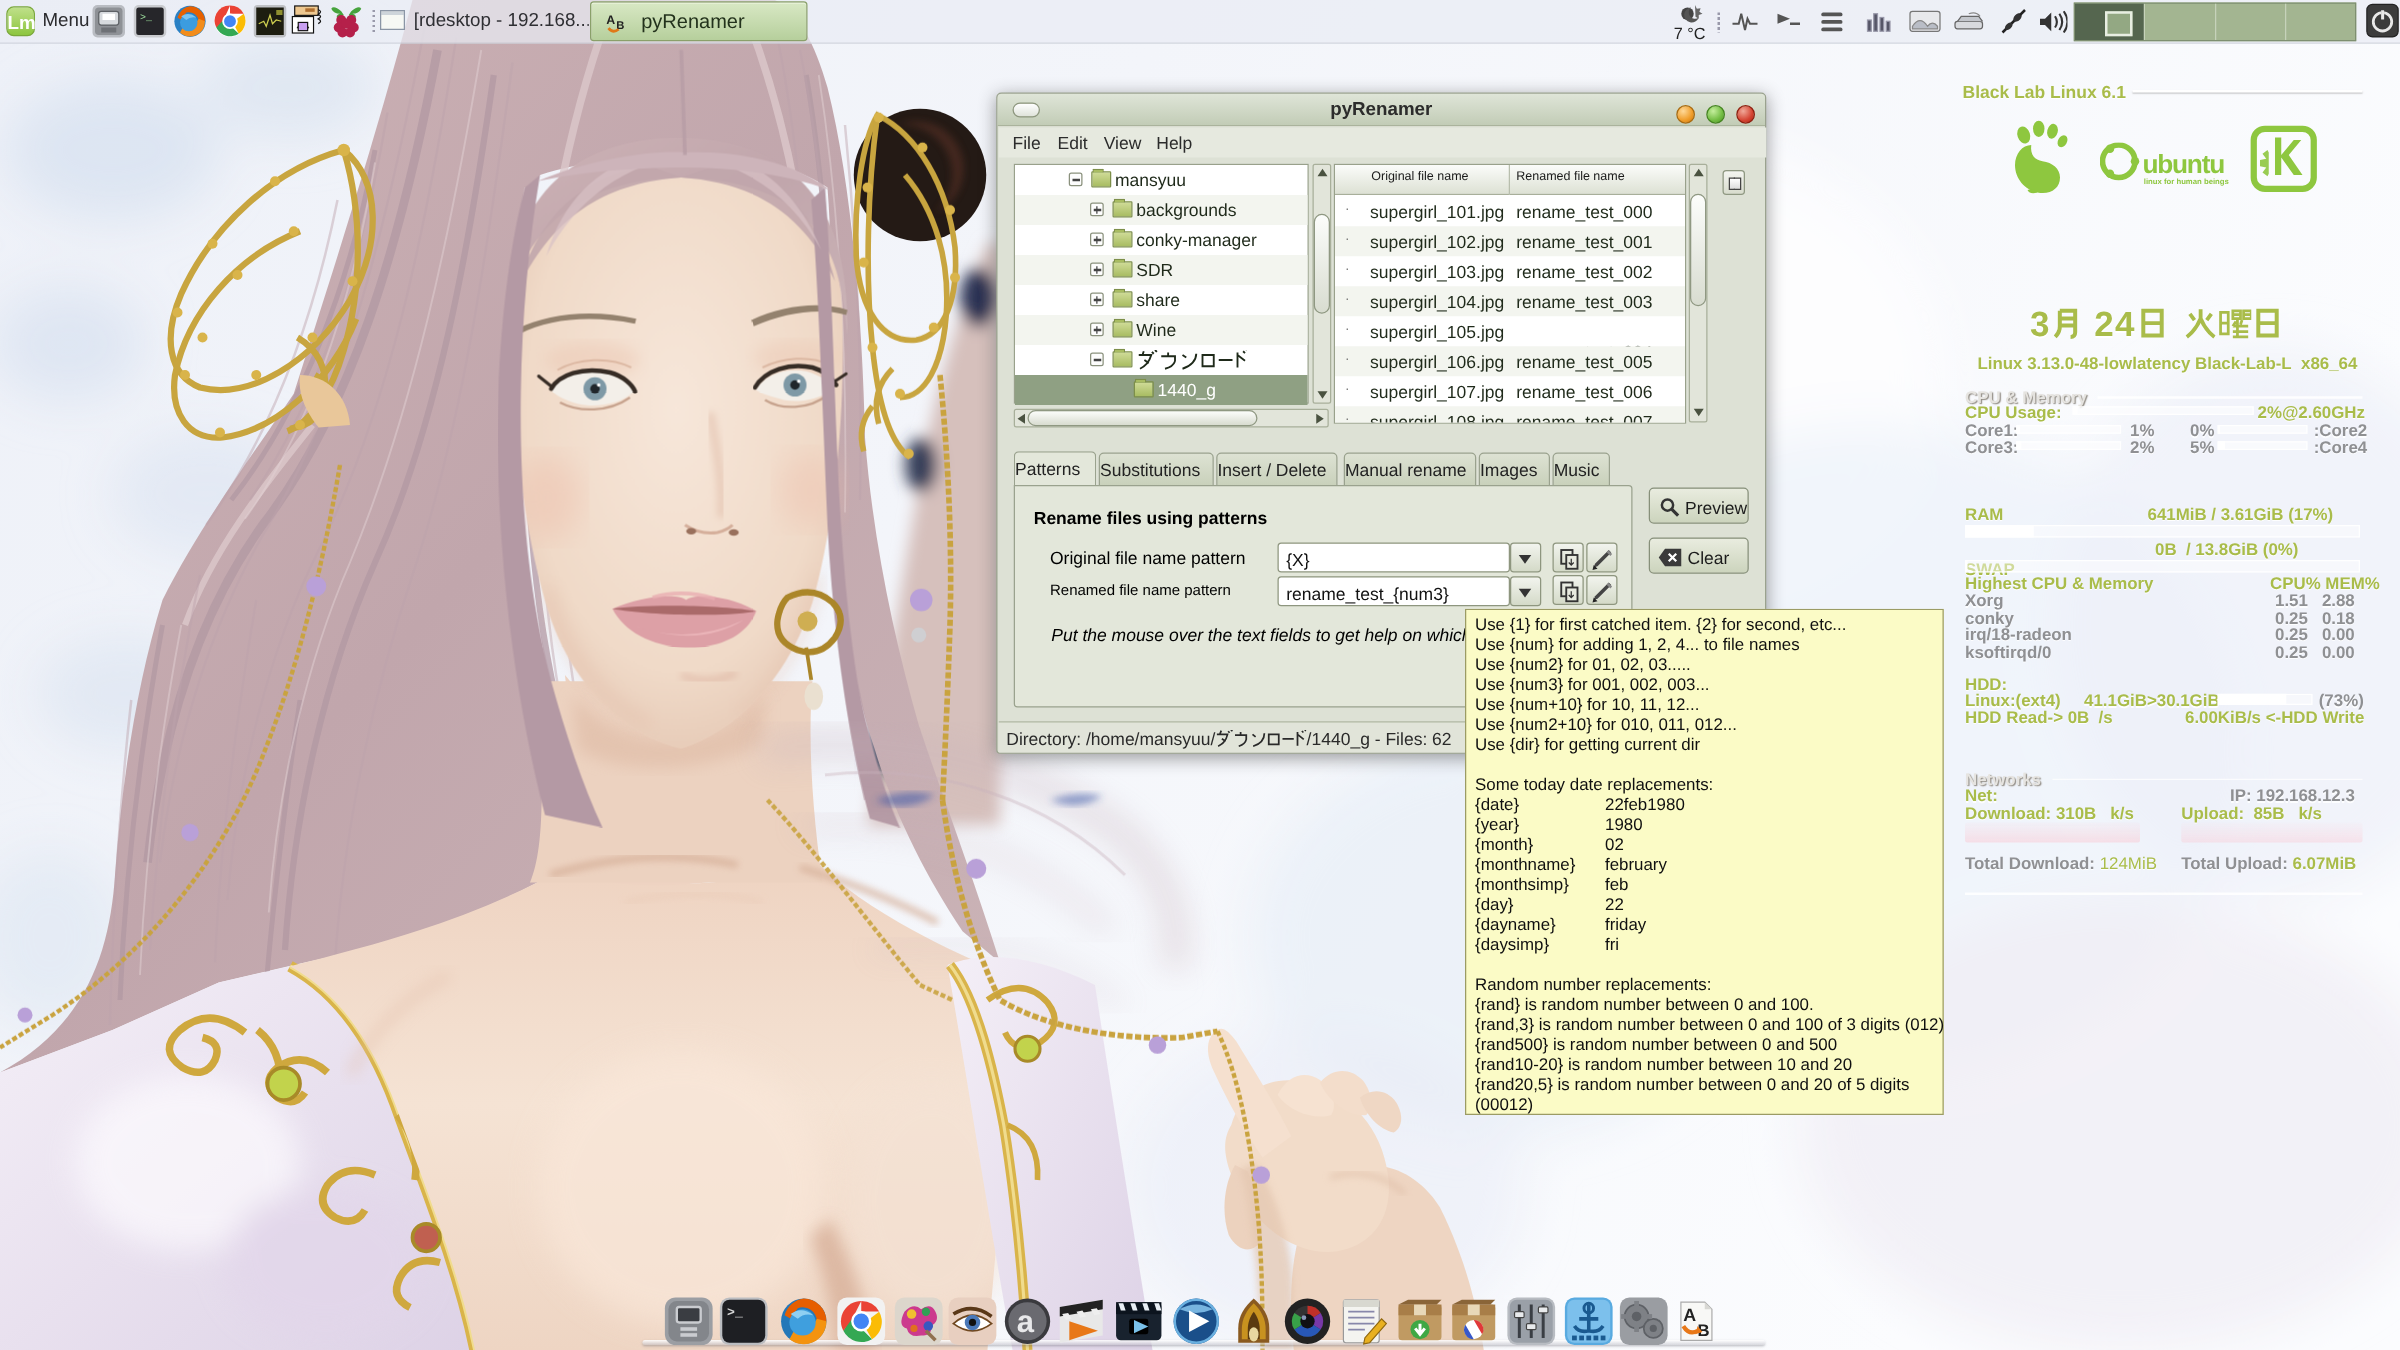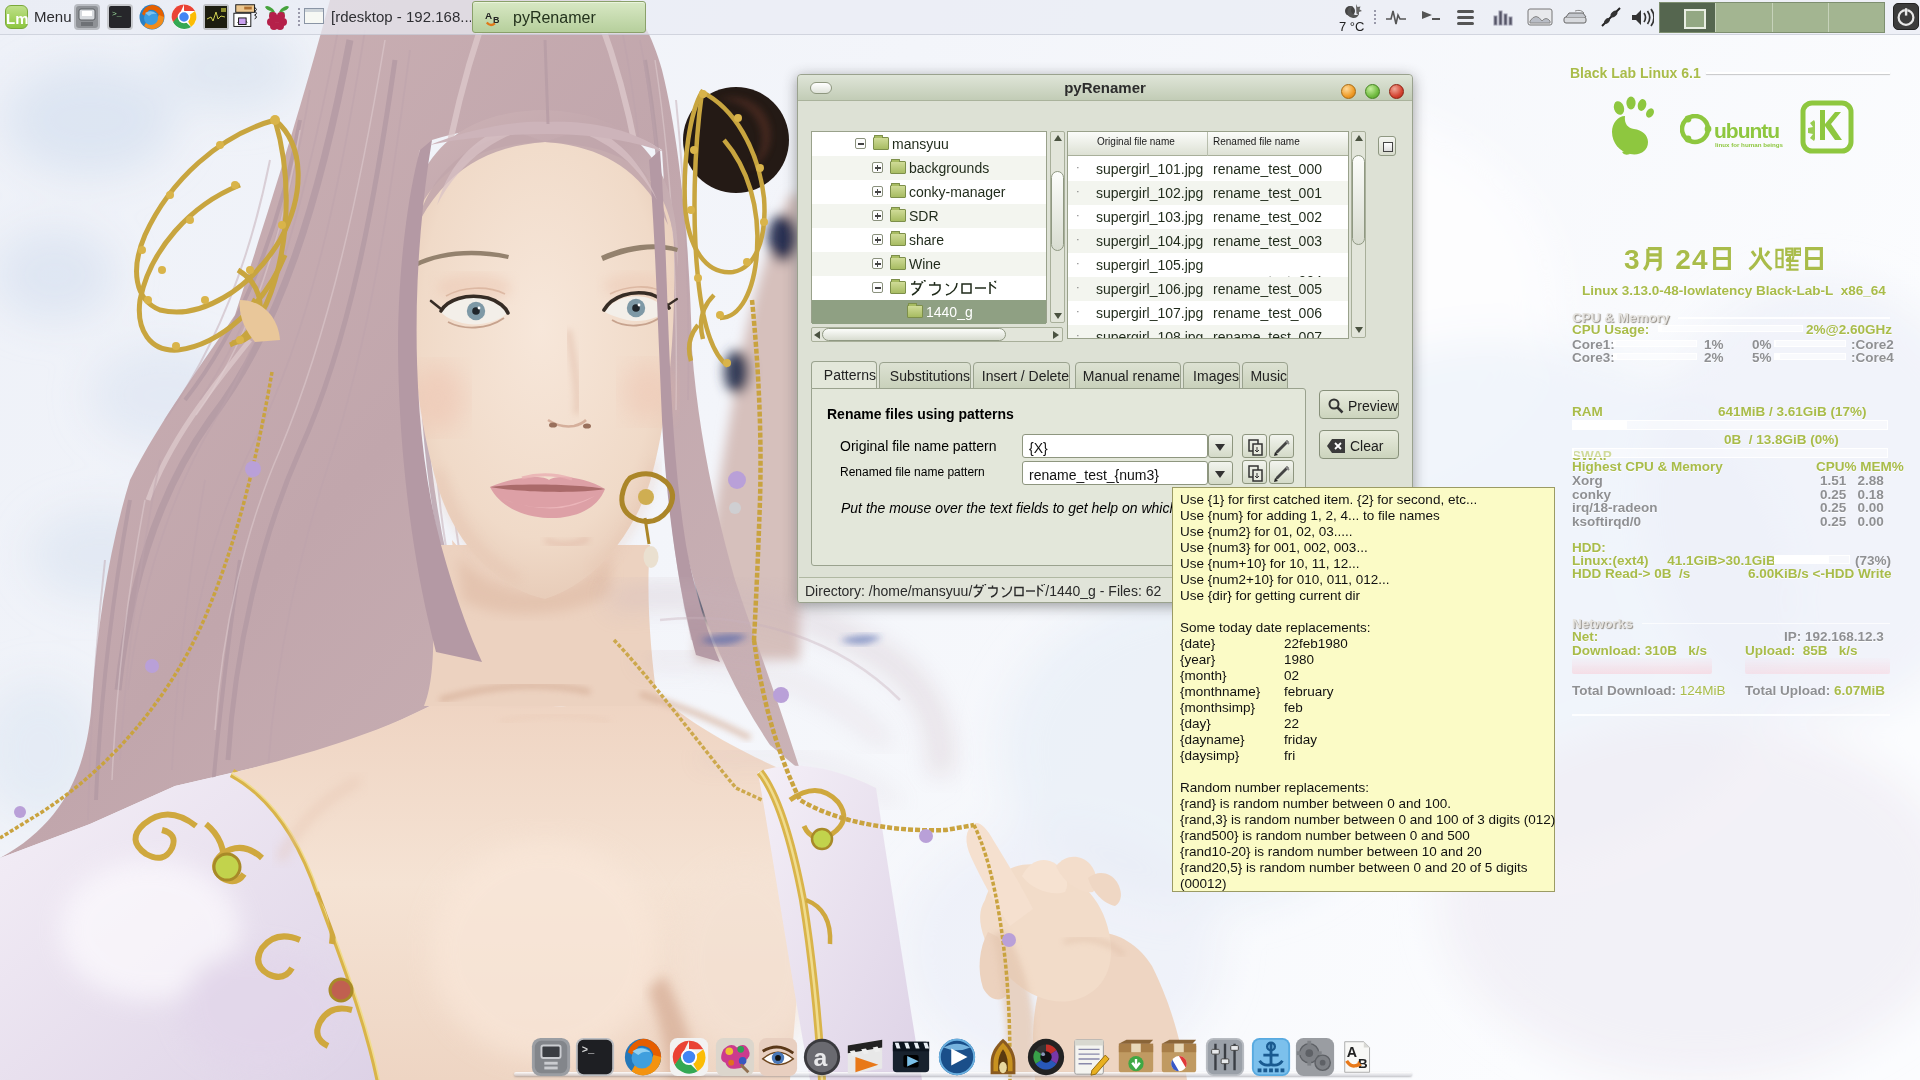--- a/index.html
+++ b/index.html
@@ -47,21 +47,21 @@
 .arr.dn{border-left:4px solid transparent;border-right:4px solid transparent;border-top:6px solid #4a5240}
 .arr.lf{border-top:4px solid transparent;border-bottom:4px solid transparent;border-right:6px solid #4a5240}
 .arr.rt{border-top:4px solid transparent;border-bottom:4px solid transparent;border-left:6px solid #4a5240}
 .carr{position:absolute;left:6px;top:9px;width:0;height:0;border-left:5px solid transparent;border-right:5px solid transparent;border-top:7px solid #333}
 #cornerbtn{position:absolute;left:580px;top:61px;width:18px;height:20px;background:linear-gradient(#f4f5f1,#d8dccd);border:1px solid #8f9882;border-radius:3px}
 #cornerbtn::after{content:"";position:absolute;left:4px;top:5px;width:8px;height:8px;border:1px solid #444;background:linear-gradient(#fff,#ddd)}#cornerbtn b{position:absolute;left:8px;top:5px;width:1px;height:10px;background:#444}
 .sbv{position:absolute;width:15px;background:#e2e5da;border:1px solid #a8af9a;border-radius:2px}
 .sbh{position:absolute;height:15px;background:#e2e5da;border:1px solid #a8af9a;border-radius:2px}
 .thumb{position:absolute;background:linear-gradient(#fcfdfb,#d8dcd0);border:1px solid #8f9882;border-radius:7px}
 
-.tab{line-height:26px;position:absolute;top:287px;height:27px;background:linear-gradient(#dde2d3,#c9d1bb);border:1px solid #9aa28e;border-radius:4px 4px 0 0;font-size:14px;color:#222;text-align:right}
+.tab{line-height:26px;position:absolute;top:287px;height:27px;background:linear-gradient(#dde2d3,#c9d1bb);border:1px solid #9aa28e;border-radius:4px 4px 0 0;font-size:14px;color:#222;text-align:left}
 .tab.on{background:#e3e7da;border-bottom:1px solid #e3e7da;height:28px;top:286px}
 #tabframe{position:absolute;left:13px;top:313px;width:495px;height:178px;border:1px solid #9aa28e;border-radius:0 3px 3px 3px;background:#e3e7da}
 .entry{position:absolute;height:24px;background:#fff;border:1px solid #8e967f;border-radius:3px;font-size:14px;color:#111;padding:5px 6px}
 .cbtn{position:absolute;width:25px;height:24px;background:linear-gradient(#f2f4ee,#d4dac8);border:1px solid #8e967f;border-radius:3px}
 .bigbtn{position:absolute;left:521px;width:80px;height:29px;background:linear-gradient(#e9ecdf,#ccd4bd);border:1px solid #87907a;border-radius:4px;font-size:14px;color:#1c1c1c}
 #statusbar{position:absolute;left:1px;top:502px;width:614px;height:25px;background:#e1e4d9;border-top:1px solid #b0b8a2;font-size:14px;color:#2a2a2a}
 
 #tip{position:absolute;left:1172px;top:487px;width:383px;height:405px;background:#fbfbc6;border:1px solid #9b9b64;font-size:13.5px;color:#101010}
 #tip .tl{position:absolute;left:7px;white-space:pre}
 #tip .tl i{position:absolute;left:104px;font-style:normal}
@@ -637,20 +637,26 @@
 </div>
 
 <div id="win">
  <div id="titlebar">
   <div class="pill"></div>
   <div class="t">pyRenamer</div>
   <div class="wbtn" style="left:543px;background:radial-gradient(circle at 35% 30%,#ffd998,#ef9c28 60%,#c87410);border:1px solid #a86a10"></div>
   <div class="wbtn" style="left:567px;background:radial-gradient(circle at 35% 30%,#c4ee9c,#72bc42 60%,#4e9428);border:1px solid #448420"></div>
   <div class="wbtn" style="left:591px;background:radial-gradient(circle at 35% 30%,#f0a898,#d44432 60%,#aa2818);border:1px solid #8e2010"></div>
  </div>
+ <div id="menubar">
+        <span style="left:11px">File</span>
+        <span style="left:47px">Edit</span>
+        <span style="left:84px">View</span>
+        <span style="left:126px">Help</span>
+      </div>
 
  <div id="tree">
   <div class="row" style="top:0">
           <span class="exp minus" style="left:43px"></span>
           <span class="fold" style="left:61px"></span>
           <span style="position:absolute;left:80px;top:4px">mansyuu</span>
         </div>
   <div class="row alt" style="top:24px">
           <span class="exp" style="left:60px"></span>
           <span class="fold" style="left:78px"></span>

